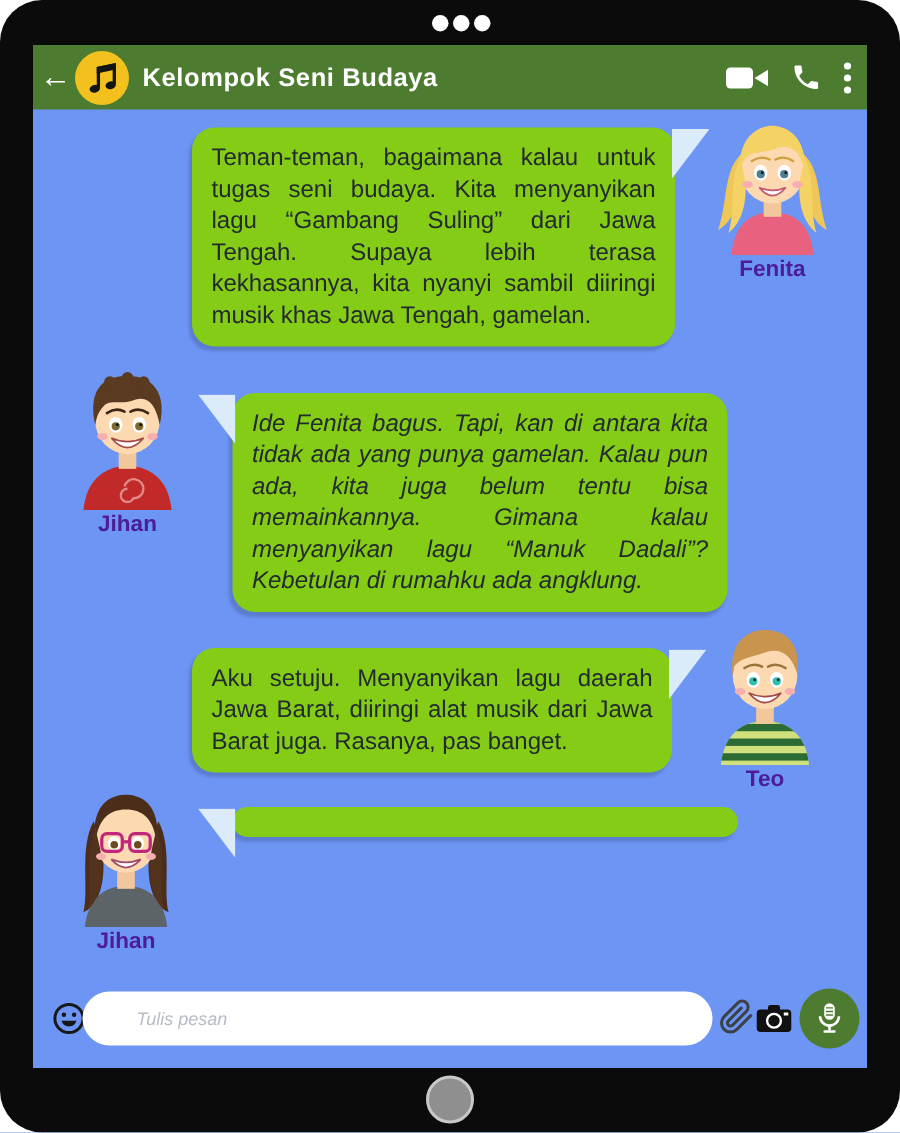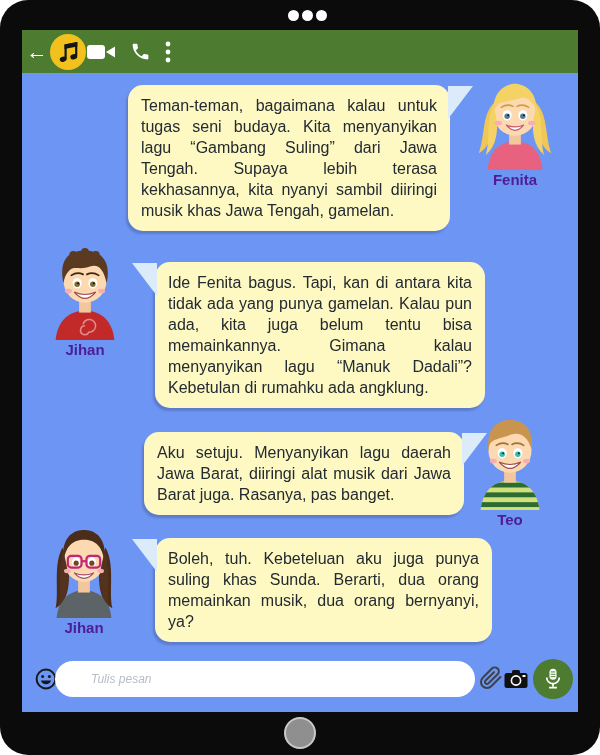--- a/index.html
+++ b/index.html
@@ -16,21 +16,21 @@
 
   
   .chat-header { position:absolute; left:0; top:0; width:556px; height:43px; background:#4d7c31; display:flex; align-items:center; padding:0 10px 0 4px; }
   .back-glyph { color:#fff; font-size:21px; width:22px; text-align:center; cursor:pointer; }
   .group-avatar { width:36px; height:36px; border-radius:50%; background:#f2c11d; margin-left:2px; flex:0 0 auto; display:flex; align-items:center; justify-content:center; }
   .chat-title { color:#ffffff; font-size:17px; font-weight:700; letter-spacing:.4px; margin-left:9px; flex:1 1 auto; white-space:nowrap; }
   .header-actions { display:flex; align-items:center; gap:14px; }
   .header-actions svg { display:block; }
 
   
-  .bubble { position:absolute; background:#fef9c3; border-radius:15px; padding:10px 13px; font-size:16px; line-height:21px; color:#232a31; text-align:justify; box-shadow:-2px 3px 2px rgba(60,80,135,.35); }
+  .bubble { position:absolute; background:#84cc16; border-radius:15px; padding:10px 13px; font-size:16px; line-height:21px; color:#232a31; text-align:justify; box-shadow:-2px 3px 2px rgba(60,80,135,.35); }
   .tail { position:absolute; width:25px; height:33px; background:#dcebf9; top:1px; }
   .tail-right { right:-23px; clip-path:polygon(0 0,100% 0,0 100%); }
   .tail-left  { left:-23px;  clip-path:polygon(0 0,100% 0,100% 100%); }
 
   .avatar-box { position:absolute; display:flex; flex-direction:column; align-items:center; }
   .avatar-box svg { width:104px; height:94px; display:block; }
   .avatar-name { font-size:15px; font-weight:700; color:#4c1d95; margin-top:1px; }
 
   
   .composer-emoji { position:absolute; left:12px; top:637px; width:24px; height:24px; cursor:pointer; }
@@ -56,20 +56,21 @@
     <div class="chat-header">
       <span class="back-glyph">←</span>
       <div class="group-avatar">
         <svg viewBox="0 0 36 36" width="36" height="36">
           <path d="M15.6 24.5 V11.5 L26.2 9.3 V22" stroke="#151515" stroke-width="2.2" fill="none"></path>
           <path d="M14.5 10.6 L27.3 8 L27.3 12.4 L14.5 15 Z" fill="#151515"></path>
           <ellipse cx="13.2" cy="25.2" rx="3.5" ry="2.6" fill="#151515" transform="rotate(-14 13.2 25.2)"></ellipse>
           <ellipse cx="23.8" cy="22.8" rx="3.5" ry="2.6" fill="#151515" transform="rotate(-14 23.8 22.8)"></ellipse>
         </svg>
       </div>
+      <div class="chat-title">Kelompok Seni Budaya</div>
       <div class="header-actions">
         <svg width="30" height="18" viewBox="0 0 30 18">
           <rect x="1" y="2" width="18" height="14" rx="3" fill="#ffffff"></rect>
           <path d="M20 9 L29 3.5 V14.5 Z" fill="#ffffff"></path>
         </svg>
         <svg width="21" height="21" viewBox="0 0 24 24">
           <path fill="#ffffff" d="M6.62 10.79c1.44 2.83 3.76 5.15 6.59 6.59l2.2-2.2c.27-.27.67-.36 1.02-.24 1.12.37 2.33.57 3.57.57.55 0 1 .45 1 1V20c0 .55-.45 1-1 1-9.39 0-17-7.61-17-17 0-.55.45-1 1-1h3.5c.55 0 1 .45 1 1 0 1.25.2 2.45.57 3.57.11.35.03.74-.25 1.02l-2.2 2.2z"></path>
         </svg>
         <svg width="6" height="22" viewBox="0 0 6 22">
           <circle cx="3" cy="3" r="2.4" fill="#ffffff"></circle>
@@ -125,26 +126,26 @@
         <circle cx="45" cy="38" r="1" fill="#14140e"></circle>
         <circle cx="61" cy="38" r="1" fill="#14140e"></circle>
         <path d="M38 30 q6 -4 12 -1" stroke="#3c2713" stroke-width="1.8" fill="none" stroke-linecap="round"></path>
         <path d="M54 29 q6 -3 12 1" stroke="#3c2713" stroke-width="1.8" fill="none" stroke-linecap="round"></path>
         <ellipse cx="35" cy="46" rx="3.6" ry="2.4" fill="#f6aeb0"></ellipse>
         <ellipse cx="69" cy="46" rx="3.6" ry="2.4" fill="#f6aeb0"></ellipse>
         <path d="M41 47 Q52 60 63 47 Q52 52 41 47 Z" fill="#ffffff" stroke="#a14a4a" stroke-width="1.2"></path>
       </svg>
       <div class="avatar-name">Jihan</div>
     </div>
-    <div class="bubble" style="left:133px; top:232px; width:330px;">
+    <div class="bubble" style="left:133px; top:232px; width:330px;font-style:italic;">
       <span>Ide Fenita bagus. Tapi, kan di antara kita tidak ada yang punya gamelan. Kalau pun ada, kita juga belum tentu bisa memainkannya. Gimana kalau menyanyikan lagu “Manuk Dadali”? Kebetulan di rumahku ada angklung.</span>
       <span class="tail tail-left"></span>
     </div>
 
-    <div class="bubble" style="left:106px; top:402px; width:320px;margin-left:16px;">
+    <div class="bubble" style="left:106px; top:402px; width:320px;">
       <span>Aku setuju. Menyanyikan lagu daerah Jawa Barat, diiringi alat musik dari Jawa Barat juga. Rasanya, pas banget.</span>
       <span class="tail tail-right"></span>
     </div>
     <div class="avatar-box" style="left:0px; top:494px; width:124px;">
       <svg viewBox="0 0 104 96">
         <path d="M30 24 C20 42 27 70 23 86 C36 80 38 60 36 44 Z" fill="#4b2d1a"></path>
         <path d="M74 24 C84 42 77 70 81 86 C68 80 66 60 68 44 Z" fill="#4b2d1a"></path>
         <path d="M24 96 C26 76 38 68 52 68 C66 68 78 76 80 96 Z" fill="#5c6467"></path>
         <rect x="46" y="56" width="12" height="14" fill="#f3c79c"></rect>
         <ellipse cx="52" cy="37" rx="21" ry="22" fill="#fcd9b0"></ellipse>
@@ -189,21 +190,20 @@
         <circle cx="61" cy="38" r="1" fill="#0c2a26"></circle>
         <path d="M38 30 q6 -4 12 -1" stroke="#9e7339" stroke-width="1.7" fill="none" stroke-linecap="round"></path>
         <path d="M54 29 q6 -3 12 1" stroke="#9e7339" stroke-width="1.7" fill="none" stroke-linecap="round"></path>
         <ellipse cx="35" cy="46" rx="3.6" ry="2.4" fill="#f6aeb0"></ellipse>
         <ellipse cx="69" cy="46" rx="3.6" ry="2.4" fill="#f6aeb0"></ellipse>
         <path d="M41 47 Q52 60 63 47 Q52 52 41 47 Z" fill="#ffffff" stroke="#a14a4a" stroke-width="1.2"></path>
       </svg>
       <div class="avatar-name">Teo</div>
     </div>
     <div class="bubble" style="left:133px; top:508px; width:337px;">
-      <span>Boleh, tuh. Kebeteluan aku juga punya suling khas Sunda. Berarti, dua orang memainkan musik, dua orang bernyanyi, ya?</span>
       <span class="tail tail-left"></span>
     </div>
 
     <svg class="composer-emoji" viewBox="0 0 24 24">
       <circle cx="12" cy="12" r="9.4" fill="none" stroke="#17181a" stroke-width="2"></circle>
       <circle cx="8.6" cy="9.5" r="1.5" fill="#17181a"></circle>
       <circle cx="15.4" cy="9.5" r="1.5" fill="#17181a"></circle>
       <path d="M7 13.5 a5.2 5.2 0 0 0 10 0 z" fill="#17181a"></path>
     </svg>
     <input class="composer-input" type="text" placeholder="Tulis pesan" style="">

